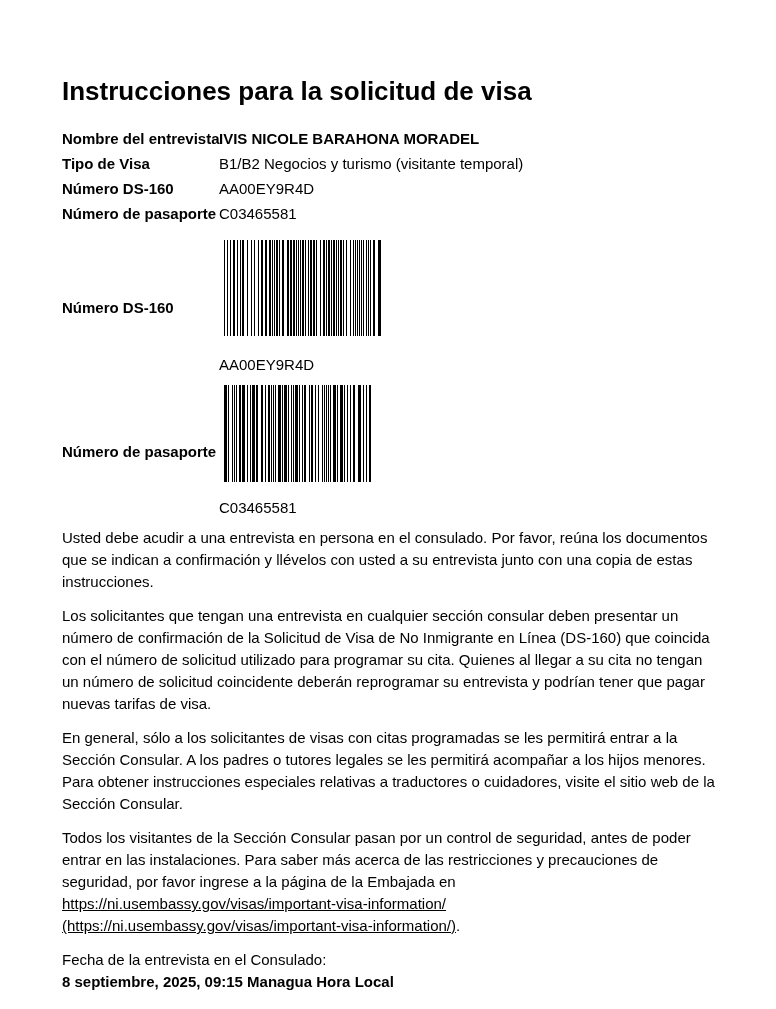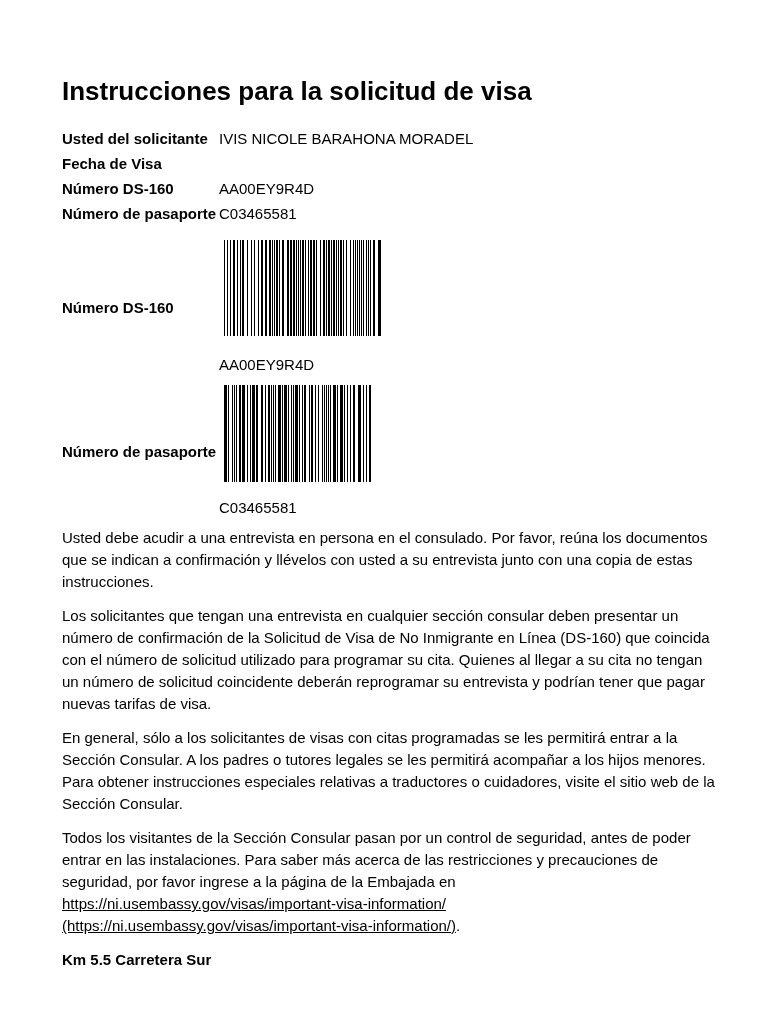--- a/index.html
+++ b/index.html
@@ -27,21 +27,21 @@
   }
   .info-table { margin: 0; }
   .info-row { display: flex; line-height: 25px; }
   .info-label {
     flex: none;
     width: 157px;
     font-weight: bold;
     white-space: nowrap;
   }
   .info-value { white-space: nowrap; }
-  .info-value.bold { font-weight: normal; }
+  .info-value.bold { font-weight: bold; }
 
   .bc-row { display: flex; align-items: center; }
   .bc-row .info-label { line-height: 19px; }
   .bc-row-1 { margin-top: 14px; }
   .bc-row-2 { margin-top: 11px; }
   .barcode {
     position: relative;
     background: #ffffff;
     margin-left: 5px;
     overflow: hidden;
@@ -74,25 +74,26 @@
 </style>
 </head>
 <body>
 
 <div class="page">
 
   <h1 class="doc-title">Instrucciones para la solicitud de visa</h1>
 
   <div class="info-table">
     <div class="info-row">
-      <span class="info-label">Usted del solicitante</span>
+      <span class="info-label">Nombre del entrevista</span>
       <span class="info-value bold">IVIS NICOLE BARAHONA MORADEL</span>
     </div>
     <div class="info-row">
-      <span class="info-label">Fecha de Visa</span>
+      <span class="info-label">Tipo de Visa</span>
+      <span class="info-value">B1/B2 Negocios y turismo (visitante temporal)</span>
     </div>
     <div class="info-row">
       <span class="info-label">Número DS-160</span>
       <span class="info-value">AA00EY9R4D</span>
     </div>
     <div class="info-row">
       <span class="info-label">Número de pasaporte</span>
       <span class="info-value">C03465581</span>
     </div>
   </div>
@@ -216,20 +217,24 @@
       <div class="bc-caption">C03465581</div>
     </div>
   </div>
 
   <div class="doc-body">
     <p>Usted debe acudir a una entrevista en persona en el consulado. Por favor, reúna los documentos que se indican a confirmación y llévelos con usted a su entrevista junto con una copia de estas instrucciones.</p>
     <p>Los solicitantes que tengan una entrevista en cualquier sección consular deben presentar un número de confirmación de la Solicitud de Visa de No Inmigrante en Línea (DS-160) que coincida con el número de solicitud utilizado para programar su cita. Quienes al llegar a su cita no tengan un número de solicitud coincidente deberán reprogramar su entrevista y podrían tener que pagar nuevas tarifas de visa.</p>
     <p>En general, sólo a los solicitantes de visas con citas programadas se les permitirá entrar a la Sección Consular. A los padres o tutores legales se les permitirá acompañar a los hijos menores. Para obtener instrucciones especiales relativas a traductores o cuidadores, visite el sitio web de la Sección Consular.</p>
     <p><span>Todos los visitantes de la Sección Consular pasan por un control de seguridad, antes de poder entrar en las instalaciones. Para saber más acerca de las restricciones y precauciones de seguridad, por favor ingrese a la página de la Embajada en </span><a href="#" class="doclink">https://ni.usembassy.gov/visas/important-visa-information/</a><span> </span><a href="#" class="doclink">(https://ni.usembassy.gov/visas/important-visa-information/)</a><span>.</span></p>
 
+    <div class="block block-appointment">
+      <div>Fecha de la entrevista en el Consulado:</div>
+      <div class="bold-line">8 septiembre, 2025, 09:15 Managua Hora Local</div>
+    </div>
 
     <div class="block">
       <div class="bold-line">Km 5.5 Carretera Sur</div>
 
     </div>
   </div>
 
 </div>
 
 </body></html>

